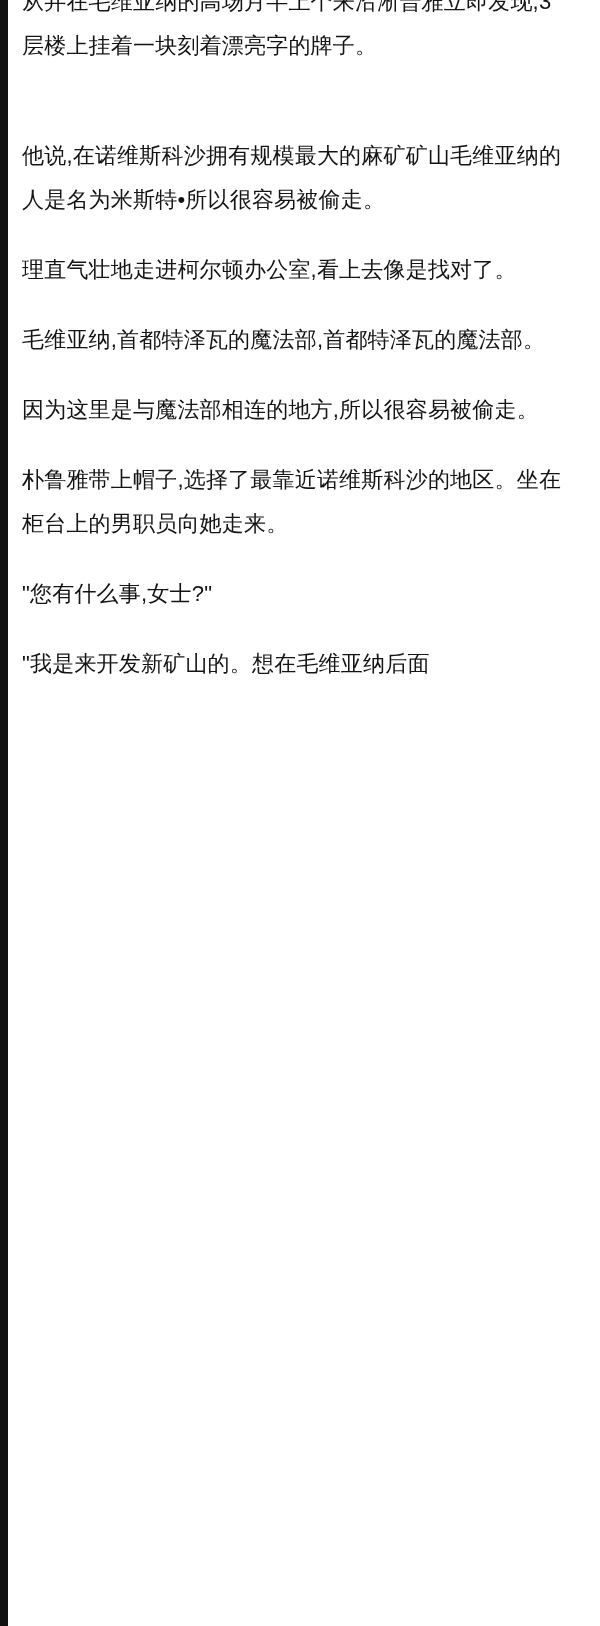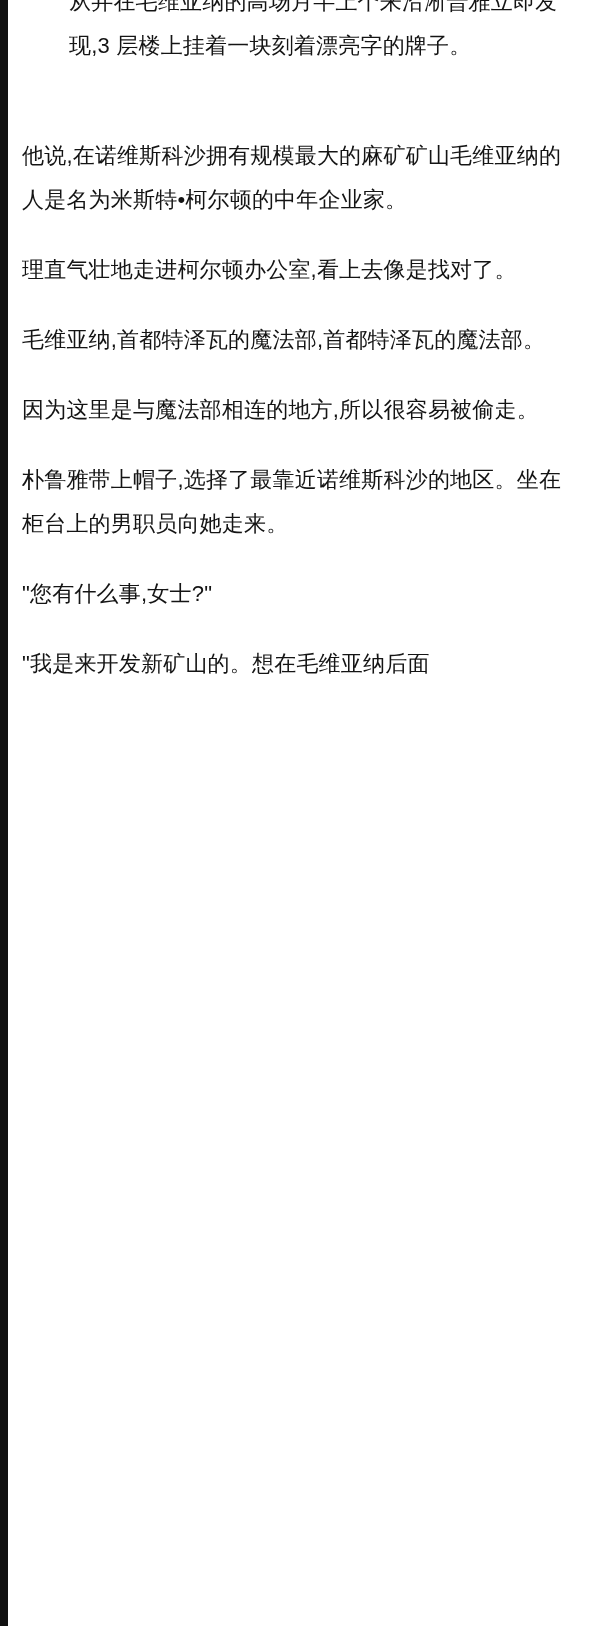--- a/index.html
+++ b/index.html
@@ -38,39 +38,38 @@
     letter-spacing: 0.2px;
     color: #141414;
     margin: 0 0 26px 0;
     text-align: left;
     word-break: break-word;
   }
   .first-block {
     position: relative;
     overflow: hidden;
     height: 134px;
-    margin-left: 47px;
   }
   .first-block .para {
     margin-top: -20px;
   }
 </style>
 </head>
 <body>
 
 <div class="page">
   <div class="left-rule"></div>
 
   <div class="content">
 
     <div class="first-block">
       <p class="para">从弁在毛维亚纳的高场月半上个来沿淅普雅立即发现,3 层楼上挂着一块刻着漂亮字的牌子。</p>
     </div>
 
-    <p class="para">他说,在诺维斯科沙拥有规模最大的麻矿矿山毛维亚纳的人是名为米斯特•柯尔顿的中年企业家。</p>
+    <p class="para">他说,在诺维斯科沙拥有规模最大的麻矿矿山毛维亚纳的人是名为米斯特•所以很容易被偷走。</p>
 
     <p class="para">理直气壮地走进柯尔顿办公室,看上去像是找对了。</p>
 
 
     <p class="para">毛维亚纳,首都特泽瓦的魔法部,首都特泽瓦的魔法部。</p>
 
     <p class="para">因为这里是与魔法部相连的地方,所以很容易被偷走。</p>
 
 
     <p class="para">朴鲁雅带上帽子,选择了最靠近诺维斯科沙的地区。坐在柜台上的男职员向她走来。</p>

